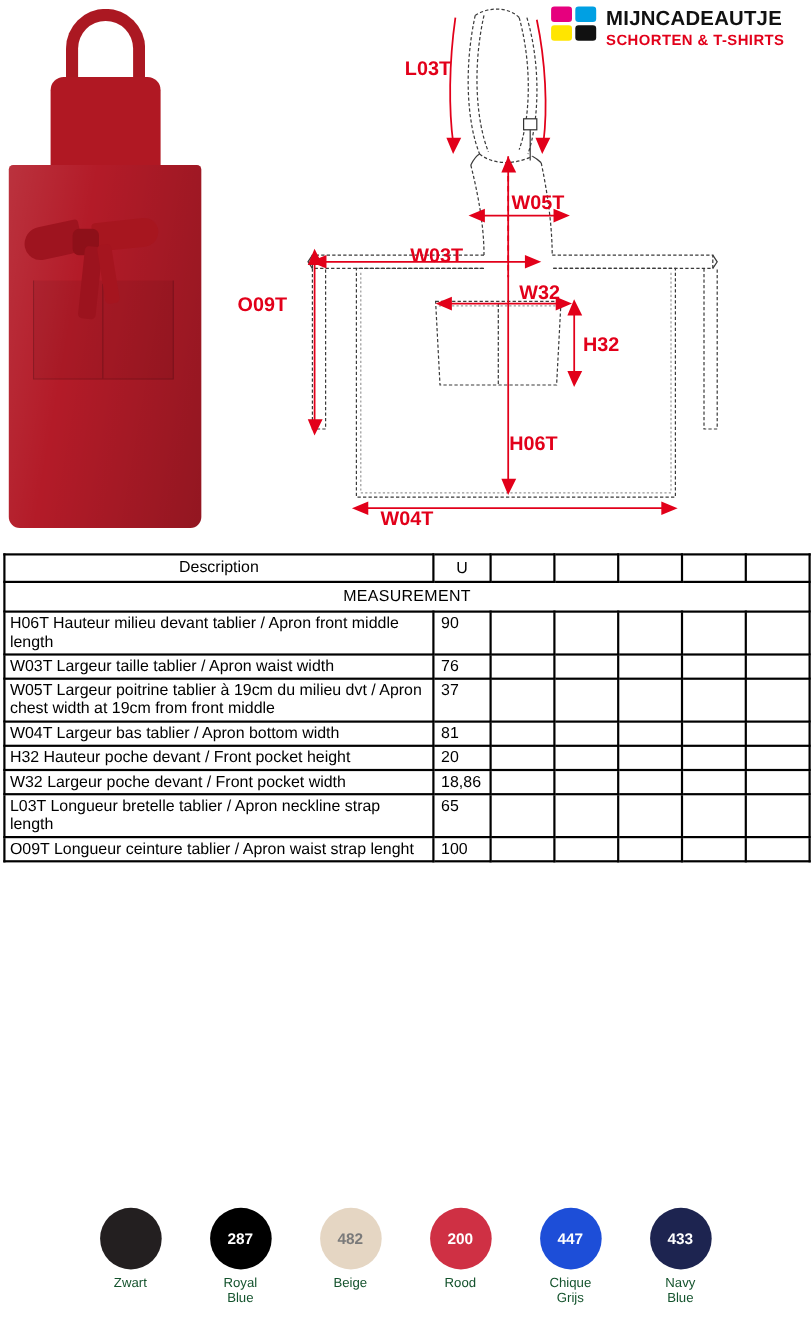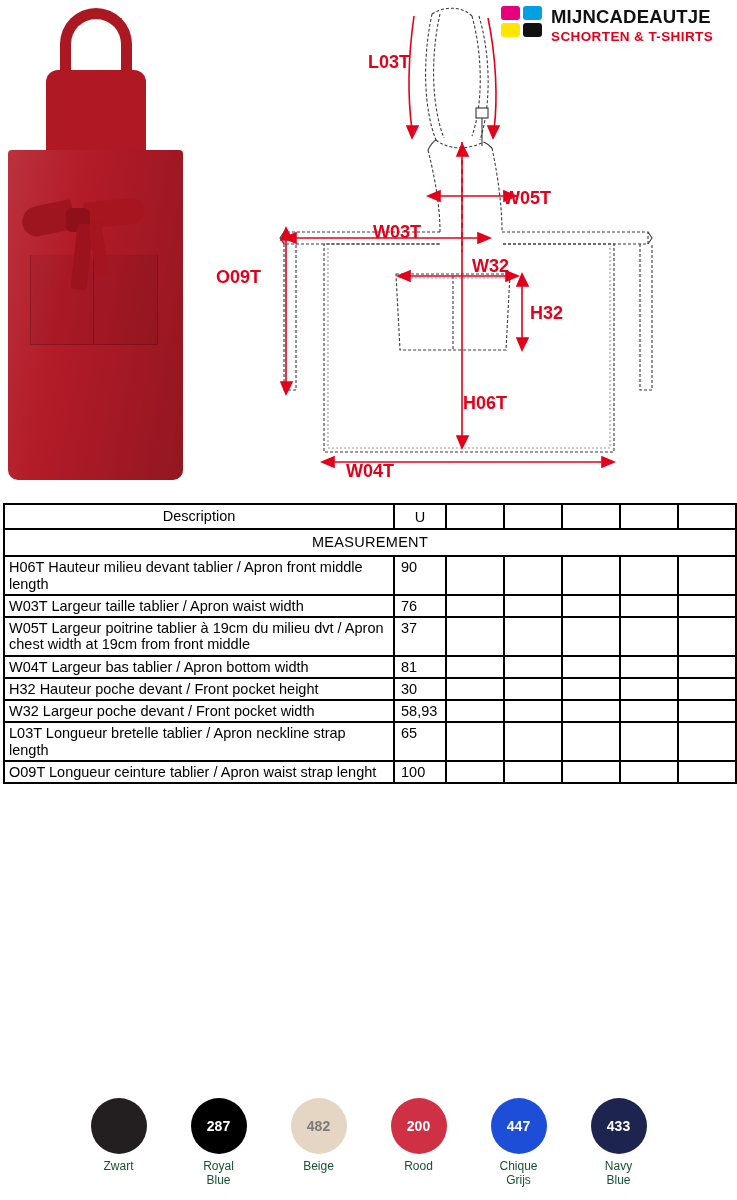--- a/index.html
+++ b/index.html
@@ -273,21 +273,21 @@
         <polygon points="262,144 257,156 268,156"></polygon>
         <polygon points="262,448 257,436 268,436"></polygon>
 
         <line x1="130" y1="462" x2="406" y2="462"></line>
         <polygon points="122,462 134,457 134,467"></polygon>
         <polygon points="414,462 402,457 402,467"></polygon>
       </g>
     </svg>
 
     <span class="dimlabel" style="left:168px; top:52px;">L03T</span>
-    <span class="dimlabel" style="left:265px; top:188px;margin-left:38px;">W05T</span>
+    <span class="dimlabel" style="left:265px; top:174px;">W05T</span>
     <span class="dimlabel" style="left:173px; top:222px;">W03T</span>
     <span class="dimlabel" style="left:16px;  top:267px;">O09T</span>
     <span class="dimlabel" style="left:272px; top:256px;">W32</span>
     <span class="dimlabel" style="left:330px; top:303px;">H32</span>
     <span class="dimlabel" style="left:263px; top:393px;">H06T</span>
     <span class="dimlabel" style="left:146px; top:461px;">W04T</span>
   </div>
 </div>
 
 <div class="sheet">
@@ -337,30 +337,30 @@
       <td class="col-desc">W04T Largeur bas tablier / Apron bottom width</td>
       <td class="col-u val">81</td>
       <td></td>
           <td></td>
       <td></td>
           <td></td>
       <td></td>
     </tr>
     <tr>
       <td class="col-desc">H32 Hauteur poche devant / Front pocket height</td>
-      <td class="col-u val">30</td>
+      <td class="col-u val">20</td>
       <td></td>
           <td></td>
       <td></td>
           <td></td>
       <td></td>
     </tr>
     <tr>
       <td class="col-desc">W32 Largeur poche devant / Front pocket width</td>
-      <td class="col-u val">58,93</td>
+      <td class="col-u val">18,86</td>
       <td></td>
           <td></td>
       <td></td>
           <td></td>
       <td></td>
     </tr>
     <tr>
       <td class="col-desc">L03T Longueur bretelle tablier / Apron neckline strap length</td>
       <td class="col-u val">65</td>
       <td></td>

